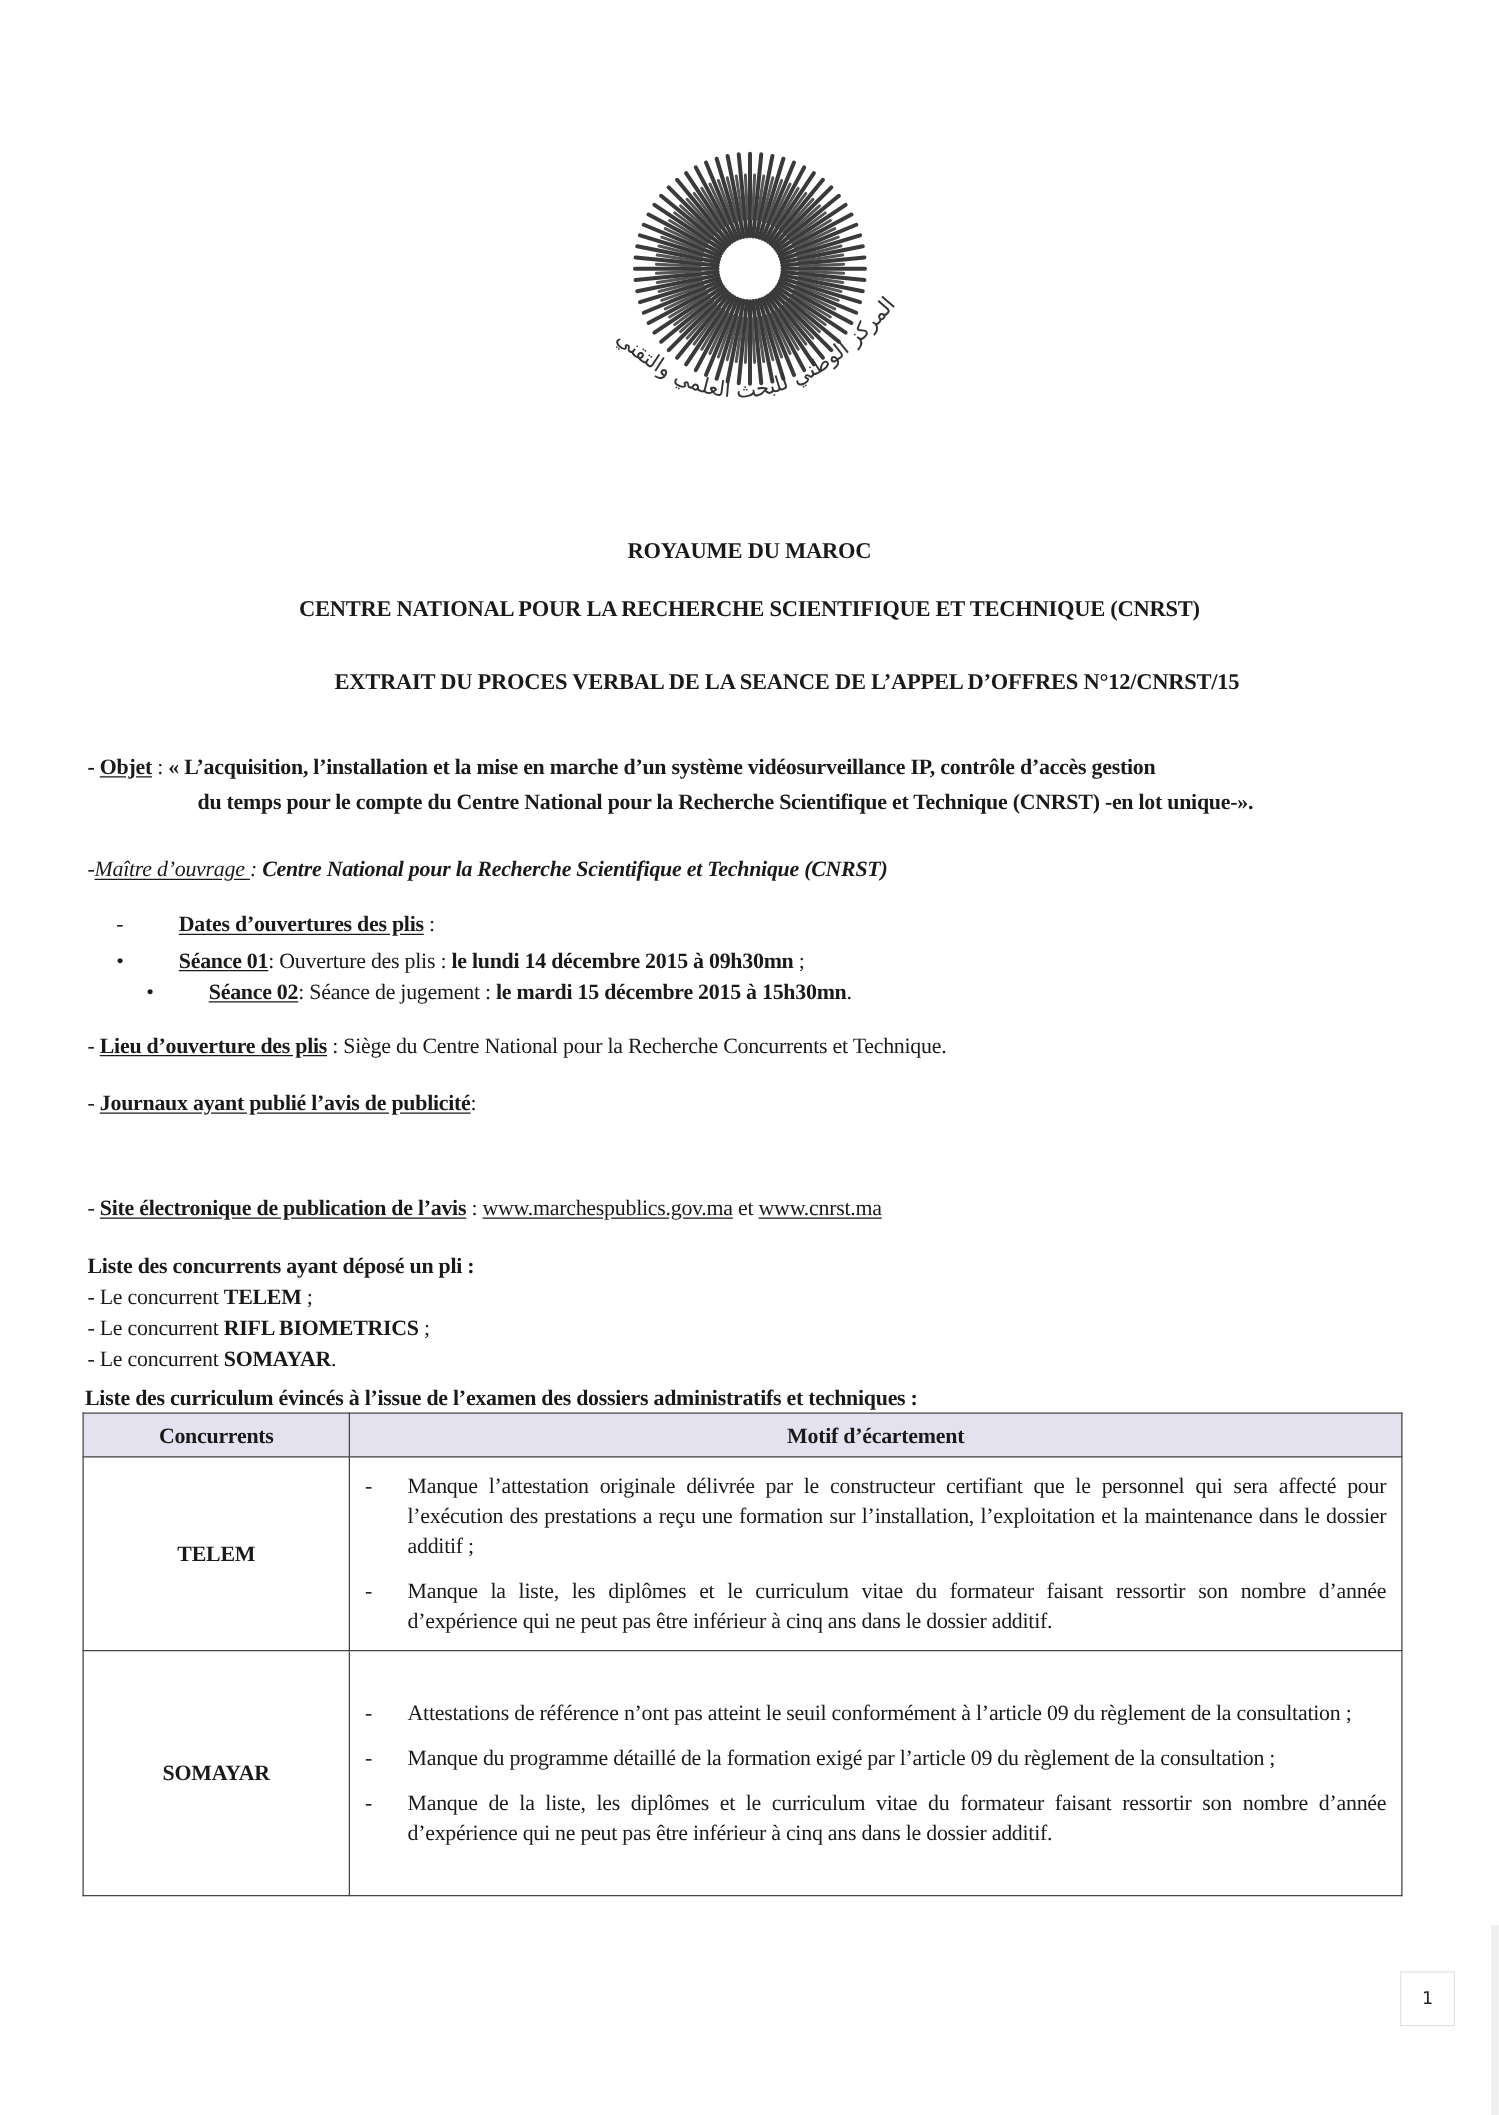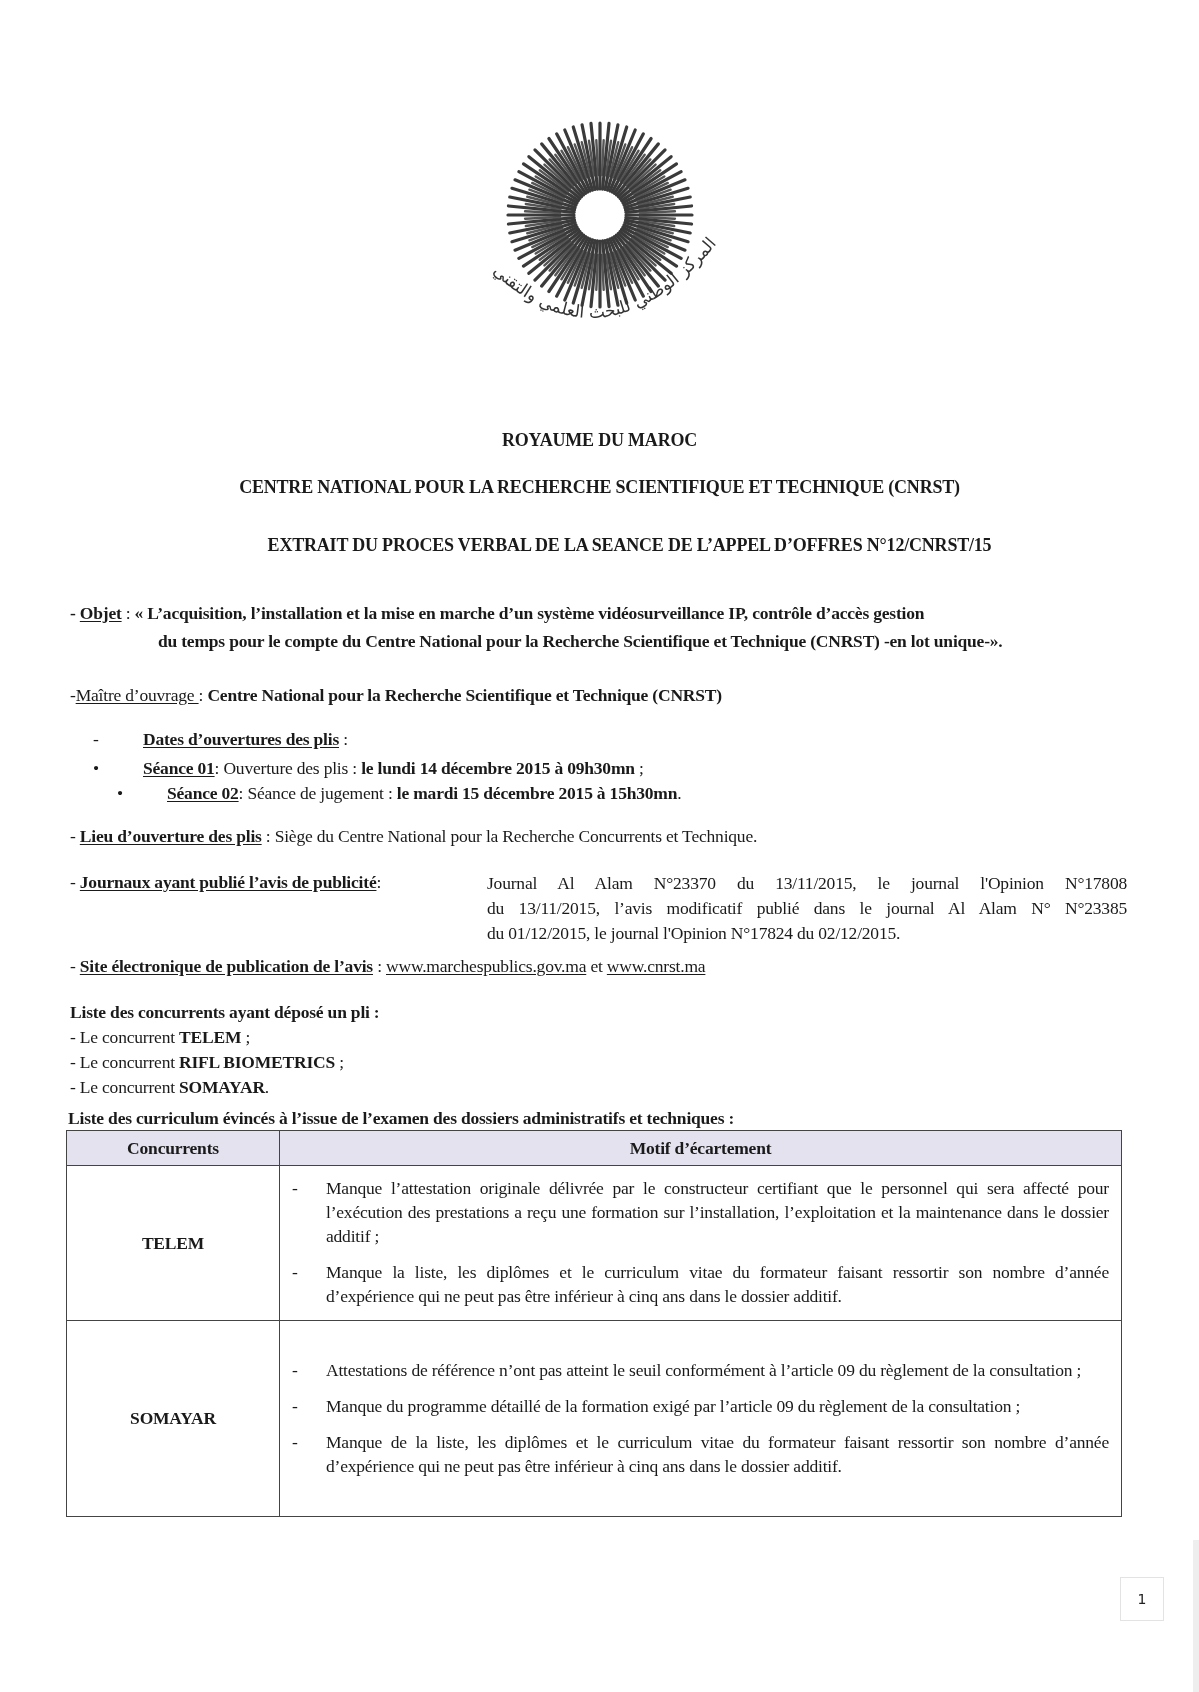--- a/index.html
+++ b/index.html
@@ -173,45 +173,40 @@
 
   <div class="hdr" style="top:430px;">ROYAUME  DU MAROC</div>
   <div class="hdr" style="top:477px;">CENTRE NATIONAL POUR LA RECHERCHE SCIENTIFIQUE ET TECHNIQUE (CNRST)</div>
   <div class="hdr" style="top:535px;margin-left:30px;">EXTRAIT DU PROCES VERBAL DE LA SEANCE DE L’APPEL D’OFFRES N°12/CNRST/15</div>
 
   <div class="line b" style="left:158px; top:631px;">du temps pour le compte du Centre National pour la Recherche Scientifique et Technique (CNRST) -en lot unique-».</div>
   <div class="line b" style="left:70px; top:603px;">
     <span>- </span><span class="u">Objet</span><span style="font-weight:normal"> : </span><span>« L’acquisition, l’installation et la mise en marche d’un système vidéosurveillance IP, contrôle d’accès gestion</span>
   </div>
 
-  <div class="line" style="left:70px; top:685px;">
+  <div class="line" style="left:70px; top:685px;font-style:italic;">
     <span>-</span><span class="u">Maître d’ouvrage </span><span>: </span><span class="b">Centre National pour la Recherche Scientifique et Technique (CNRST)</span>
   </div>
 
   <div class="line" style="left:93px; top:729px;">
     <span style="display:inline-block; width:50px;">-</span><span class="u b">Dates d’ouvertures des plis</span><span> :</span>
   </div>
   <div class="line" style="left:93px; top:758px;">
     <span style="display:inline-block; width:50px;">•</span><span class="u b">Séance 01</span><span>: Ouverture des plis : </span><span class="b">le lundi 14 décembre 2015 à 09h30mn</span><span> ;</span>
   </div>
   <div class="line" style="left:93px; top:783px;margin-left:24px;">
     <span style="display:inline-block; width:50px;">•</span><span class="u b">Séance 02</span><span>: Séance de jugement : </span><span class="b">le mardi 15 décembre 2015 à 15h30mn</span><span>.</span>
   </div>
 
   <div class="line" style="left:70px; top:826px;">
     <span>- </span><span class="u b">Lieu d’ouverture des plis</span><span> : </span><span>Siège du Centre National pour la Recherche Concurrents et Technique.</span>
   </div>
 
   <div class="line" style="left:70px; top:872px;">
     <span>- </span><span class="u b">Journaux ayant publié l’avis de publicité</span><span>: </span>
-  </div>
-  <div class="blk" style="left:487px; top:871px; width:640px; text-align:justify;">
-    <div style="text-align-last:justify;">Journal Al Alam N°23370 du   13/11/2015, le journal l'Opinion N°17808</div>
-    <div style="text-align-last:justify;">du 13/11/2015, l’avis modificatif publié dans le journal Al Alam N° N°23385</div>
-    <div>du 01/12/2015, le journal l'Opinion N°17824 du 02/12/2015.</div>
   </div>
 
   <div class="line" style="left:70px; top:956px;">
     <span>- </span><span class="u b">Site électronique de publication de l’avis</span><span> : </span><span class="u">www.marchespublics.gov.ma</span><span> et </span><span class="u">www.cnrst.ma</span>
   </div>
 
   <div class="blk" style="left:70px; top:1000px; line-height:25px;">
     <div class="b">Liste des concurrents ayant déposé un pli :</div>
     <div><span>- Le concurrent </span><span class="b">TELEM</span><span> ;</span></div>
     <div><span>- Le concurrent </span><span class="b">RIFL BIOMETRICS</span><span> ;</span></div>

